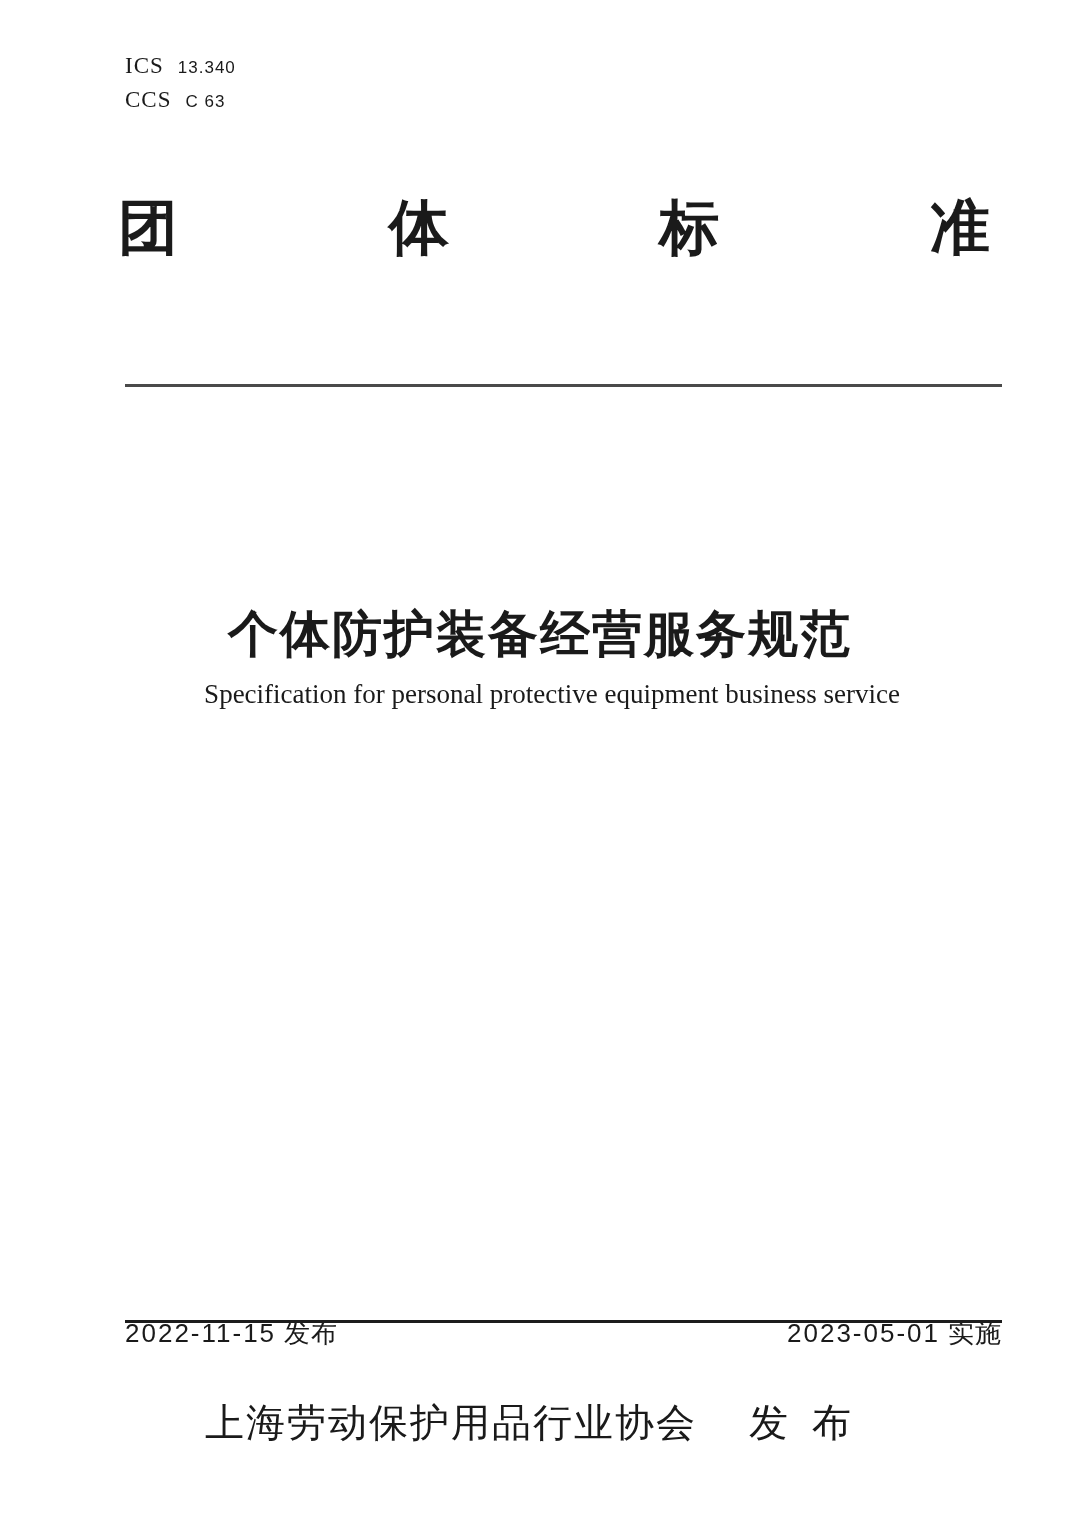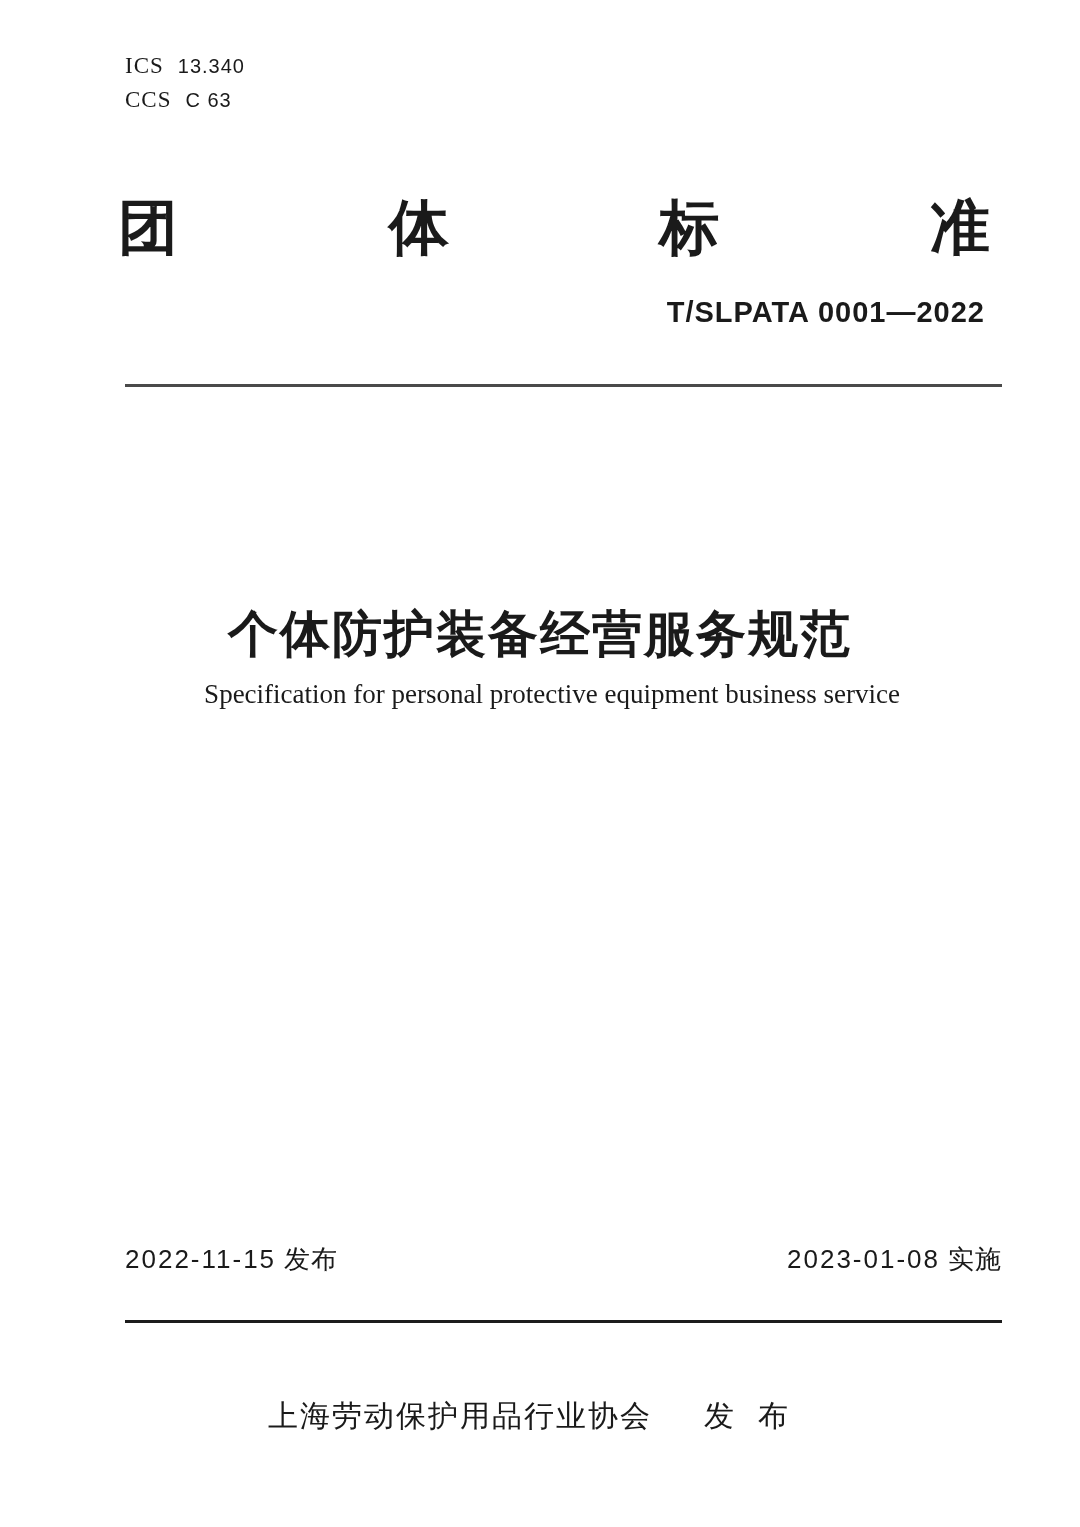--- a/index.html
+++ b/index.html
@@ -25,21 +25,21 @@
     line-height: 32px;
   }
   .code-row { white-space: nowrap; }
   .code-label {
     font-family: "Liberation Serif", serif;
     font-size: 23px;
     letter-spacing: 1px;
   }
   .code-value {
     font-family: "Liberation Sans", sans-serif;
-    font-size: 20px;
+    font-size: 17px;
     margin-left: 14px;
     letter-spacing: 1px;
   }
 
   
   .doc-type {
     position: absolute;
     top: 196px;
     left: 118px;
     width: 872px;
@@ -91,42 +91,42 @@
     width: 100%;
     text-align: center;
     font-family: "Liberation Serif", serif;
     font-size: 27px;
     white-space: nowrap;
   }
 
   
   .dates {
     position: absolute;
-    top: 1242px;
+    top: 1316px;
     left: 125px;
     width: 877px;
     display: flex;
     justify-content: space-between;
     font-size: 26px;
     font-weight: 500;
     white-space: nowrap;
   }
   .date-value { letter-spacing: 2px; }
   .date-label { margin-left: 8px; letter-spacing: 1px; }
 
   
   .publisher {
     position: absolute;
     top: 1396px;
     left: 0;
     width: 100%;
     display: flex;
     justify-content: center;
     align-items: baseline;
-    font-size: 30px;
+    font-size: 39px;
     font-weight: 500;
     white-space: nowrap;
   }
   .publisher-org { letter-spacing: 2px; }
   .publisher-action {
     margin-left: 52px;
     letter-spacing: 24px;
   }
 </style>
 </head>
@@ -143,34 +143,33 @@
     </div>
   </div>
 
   <div class="doc-type">
     <span>团</span>
     <span>体</span>
     <span>标</span>
     <span>准</span>
   </div>
 
-  <div class="std-number">T/SLPATA 0001—2022</div>
 
   <div class="rule rule-top"></div>
 
   <div class="title-zh">个体防护装备经营服务规范</div>
 
   <div class="title-en">Specification for personal protective equipment business service</div>
 
   <div class="dates">
     <div>
       <span class="date-value">2022-11-15</span><span class="date-label">发布</span>
     </div>
     <div>
-      <span class="date-value">2023-01-08</span><span class="date-label">实施</span>
+      <span class="date-value">2023-05-01</span><span class="date-label">实施</span>
     </div>
   </div>
 
   <div class="rule rule-bottom"></div>
 
   <div class="publisher">
     <span class="publisher-org">上海劳动保护用品行业协会</span>
     <span class="publisher-action">发布</span>
   </div>
 

